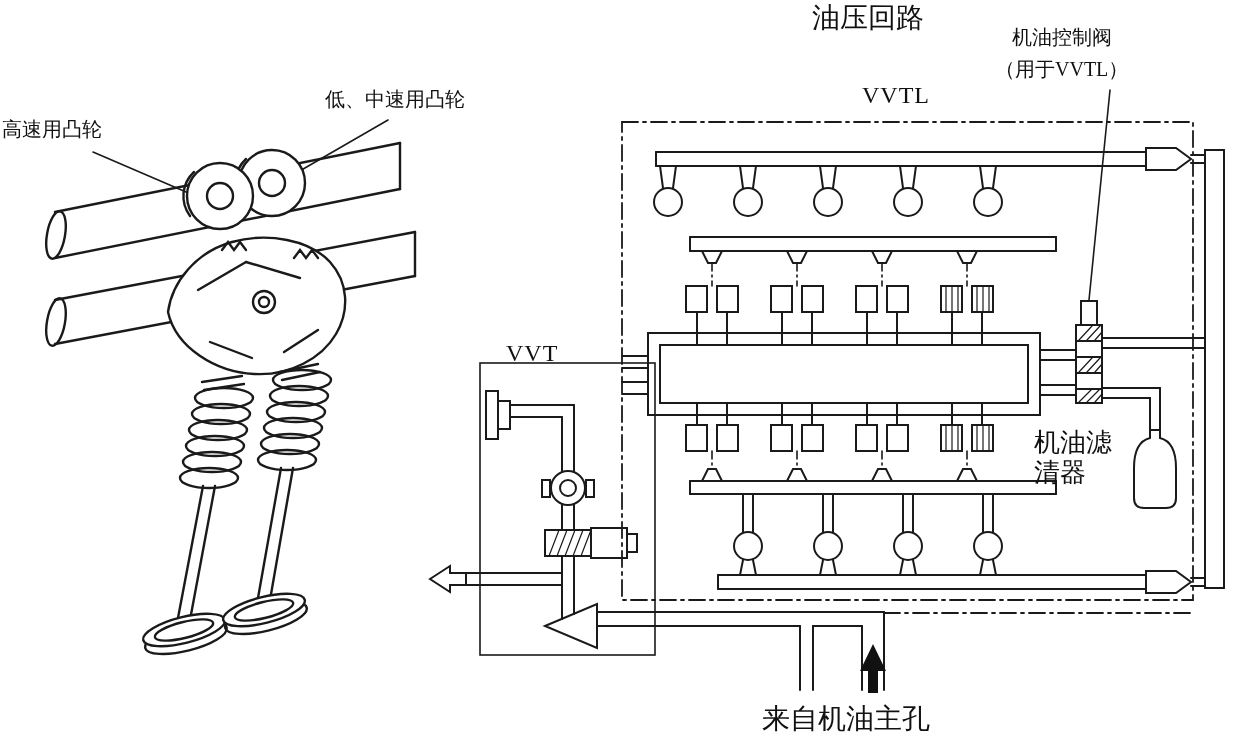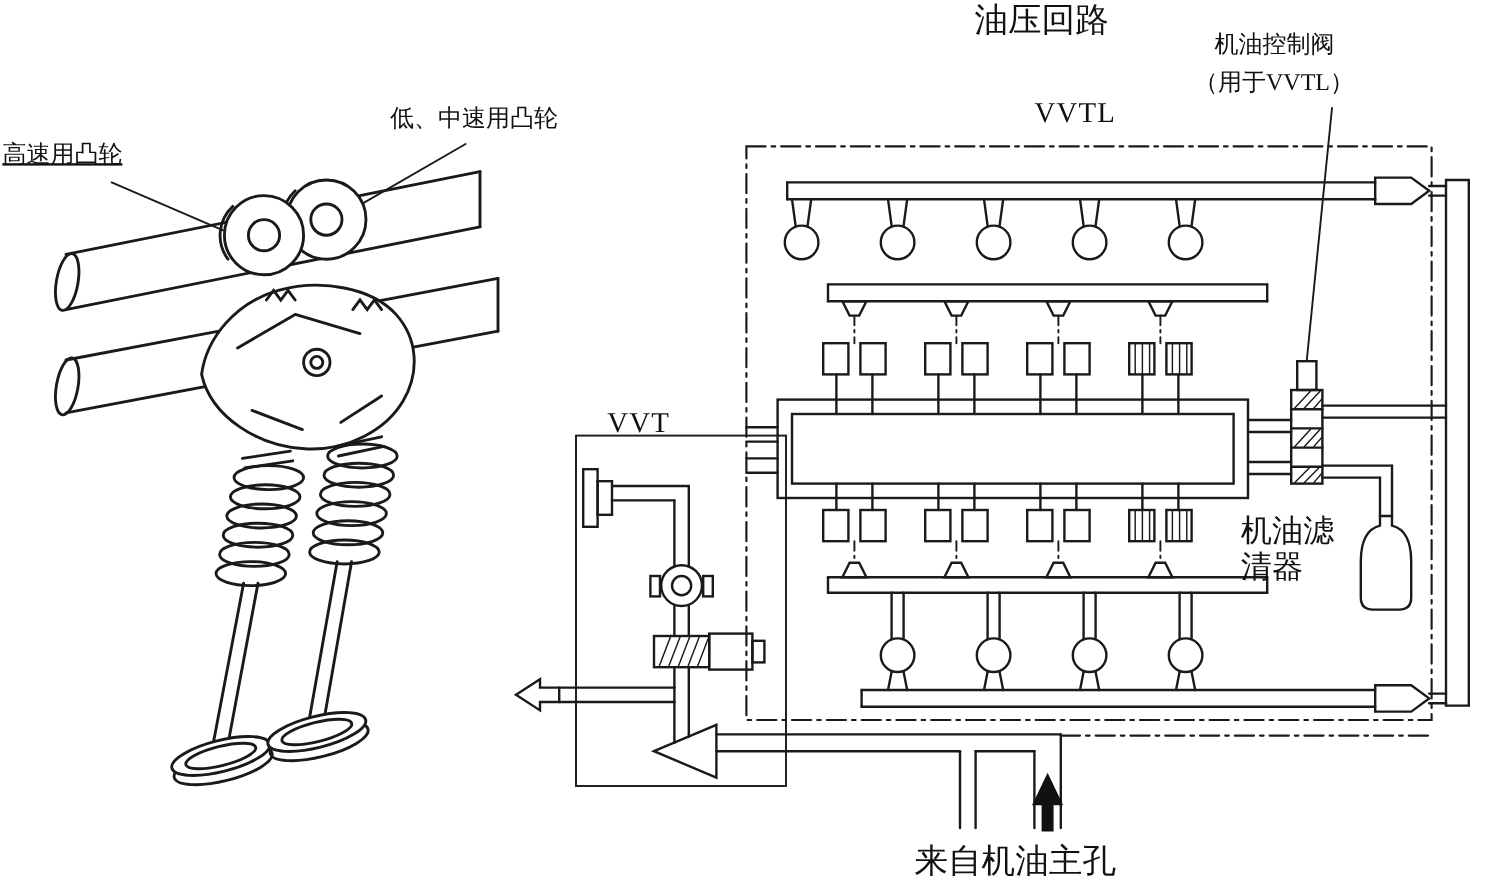--- a/index.html
+++ b/index.html
@@ -334,21 +334,21 @@
       </g>
 
     </g>
   </svg>
 
   <div class="lbl big" style="left:812px;  top:2px;">油压回路</div>
   <div class="lbl med" style="left:1012px; top:26px;">机油控制阀</div>
   <div class="lbl med" style="left:995px;  top:58px;text-align:right;">（用于VVTL）</div>
   <div class="lbl latin" style="left:862px;  top:82px;">VVTL</div>
   <div class="lbl latin" style="left:506px;  top:340px;">VVT</div>
-  <div class="lbl med" style="left:2px;    top:118px;text-decoration:underline;">高速用凸轮</div>
+  <div class="lbl med" style="left:2px;    top:118px;">高速用凸轮</div>
   <div class="lbl small two-line" style="left:1034px; top:428px;">
     <span>机油滤</span>
     <span>清器</span>
   </div>
   <div class="lbl med" style="left:325px;  top:88px;">低、中速用凸轮</div>
   <div class="lbl big" style="left:762px;  top:682px;margin-top:21px;">来自机油主孔</div>
 
 </div>
 
 </body></html>

